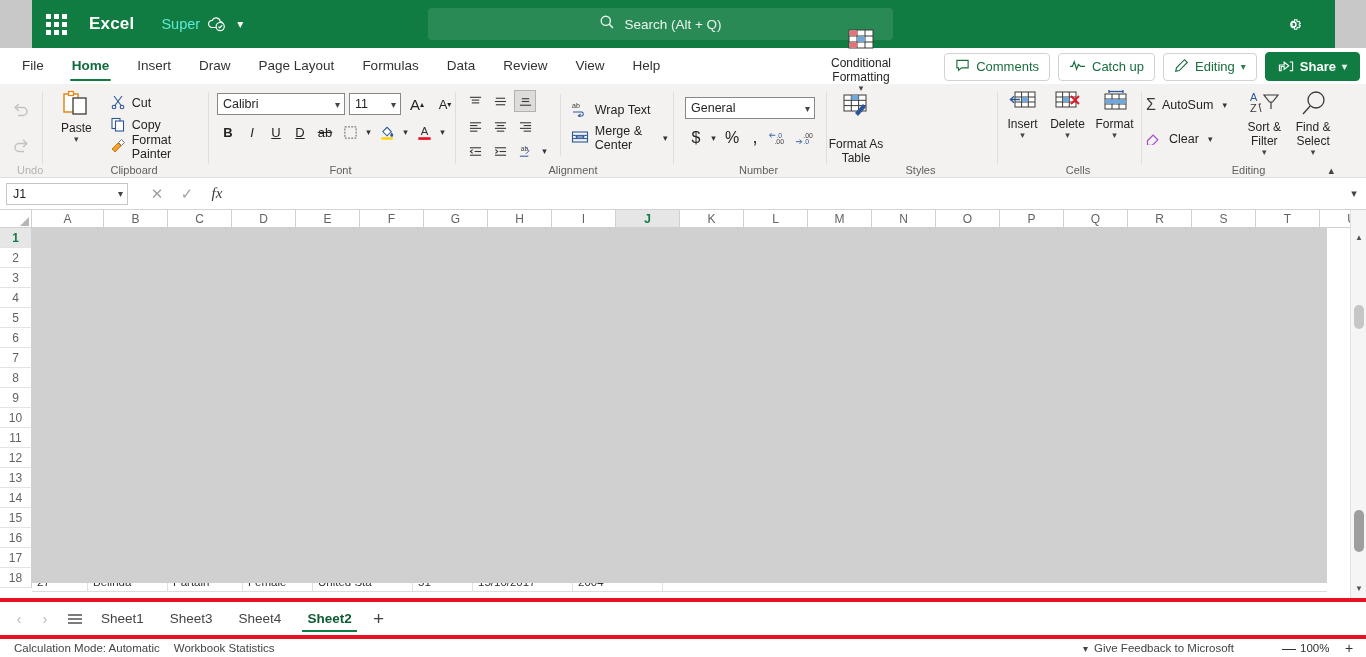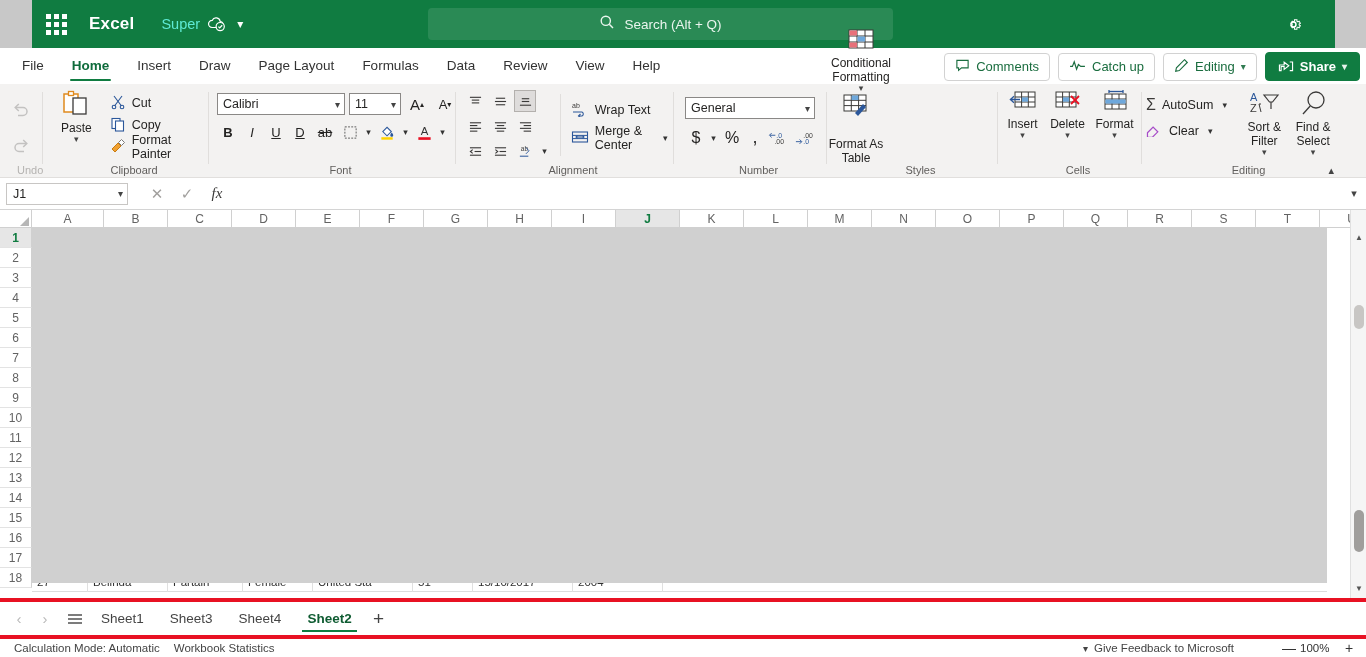--- a/index.html
+++ b/index.html
@@ -704,21 +704,21 @@
 
   <div class="gsep"></div>
 
   <div class="group" style="width:196px; flex-direction:row; align-items:flex-start; padding-top:6px;">
     <div style="margin-left:4px; margin-top:2px;">
       <div class="smallitem" style="height:26px;">
         <span style="font-size:16px; color:#3b3a39;">Σ</span>
         <span>AutoSum</span>
         <span class="chevmini">▾</span>
       </div>
-      <div class="smallitem" style="height:26px;">
+      <div class="smallitem" style="height:26px;margin-top:8px;">
         <span>
           <svg width="17" height="15" viewBox="0 0 18 16">
             <path d="M1.5 11.5l6-6 5 5-6 6h-5z" fill="none" stroke="#a64bc8" stroke-width="1.3"></path>
           </svg>
         </span>
         <span>Clear</span>
         <span class="chevmini">▾</span>
       </div>
     </div>
     <div class="bigbtn" style="width:52px; margin-left:6px;">

